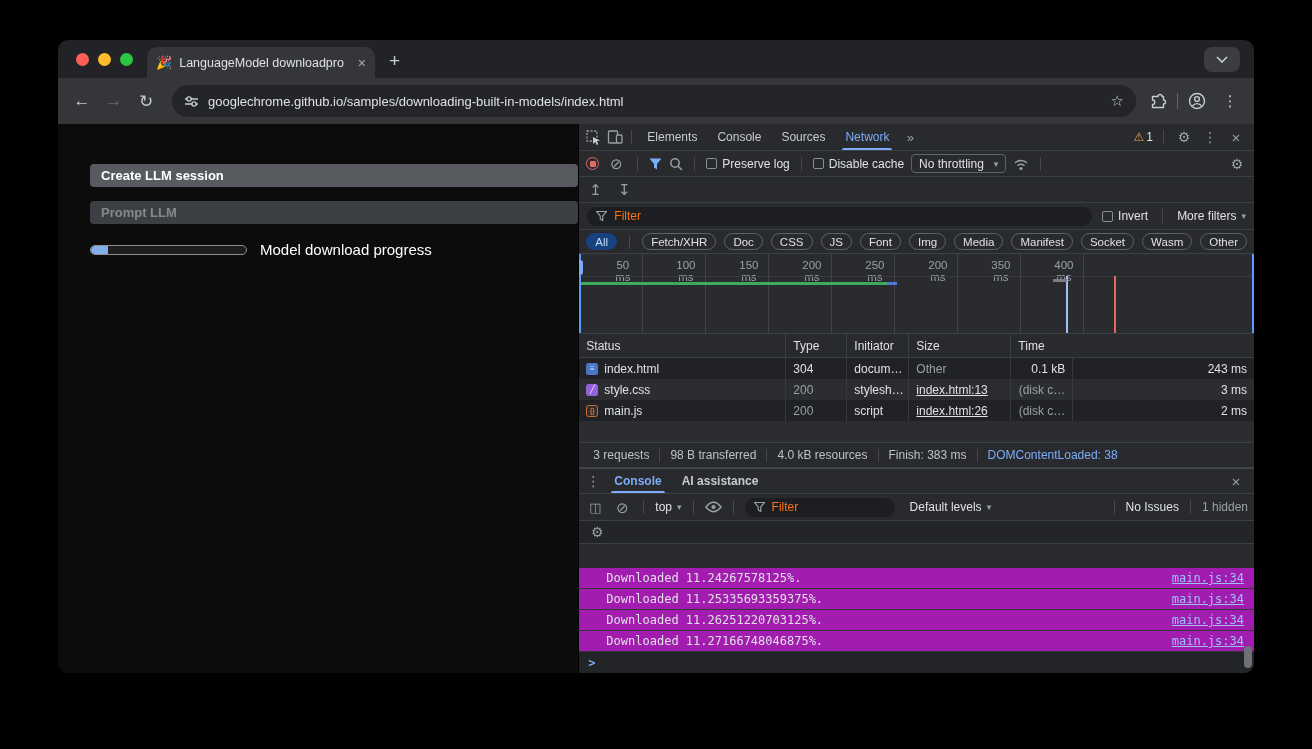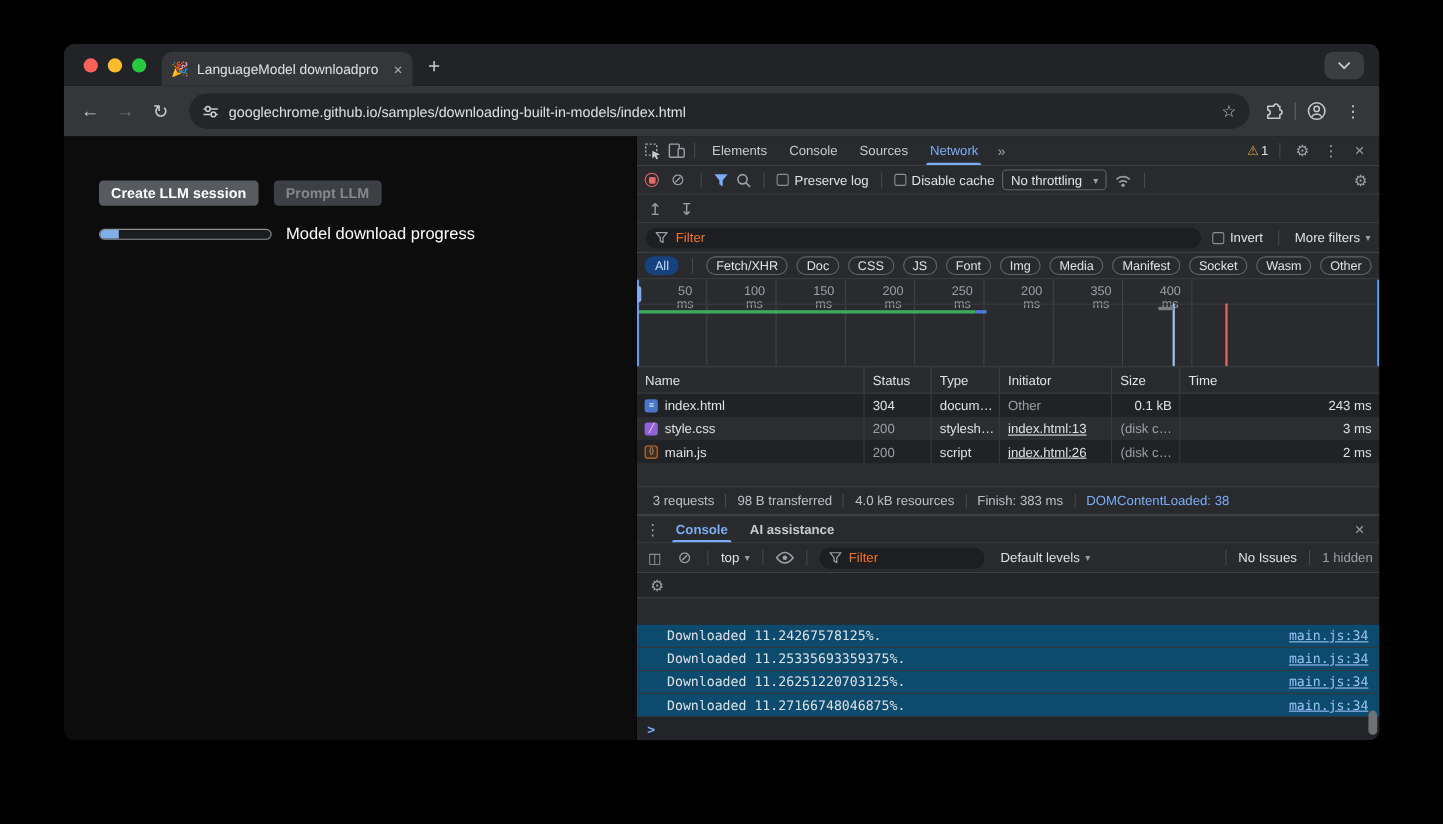--- a/index.html
+++ b/index.html
@@ -28,21 +28,21 @@
     padding:0 12px; gap:9px; margin:0 8px; min-width:0; }
   .url { flex:1; font-size:13px; color:#dfe1e5; white-space:nowrap; overflow:hidden; }
   .pill-ic { color:#c7cacf; font-size:15px; }
   .tb-right { display:flex; align-items:center; gap:10px; margin-left:2px; }
   .vline { width:1px; height:16px; background:#5f6368; }
 
   
   .content { flex:1; display:flex; min-height:0; }
   .page { flex:1; background:#0c0c0d; position:relative; }
   .page h1 { margin:27px 0 0 32px; font-size:30px; font-weight:bold; color:#fff; letter-spacing:.2px; }
-  .btn-row { margin:40px 0 0 32px; display:flex; gap:14px; }
+  .btn-row { margin:40px 0 0 32px; display:flex; gap:14px;flex-direction:column; }
   .btn { height:23px; padding:0 11px; font-size:13px; font-weight:600; border-radius:4px;
     display:inline-flex; align-items:center; border:none; }
   .btn.primary { background:#575a5e; color:#fff; }
   .btn.disabled { background:#3c3f43; color:#85888c; }
   .prog-row { margin:17px 0 0 32px; display:flex; align-items:center; gap:13px; }
   .progress { width:157px; height:10px; border:1px solid #8e9094; border-radius:6px; background:#1c1d1f; overflow:hidden; }
   .progress .fill { height:100%; background:#82aee9; border-radius:5px 0 0 5px; }
   .prog-label { font-size:15px; color:#ffffff; }
 
   
@@ -121,21 +121,21 @@
 
   .summary { height:26px; border-top:1px solid #3c4043; padding:0 4px; color:#bdc1c6; white-space:nowrap; overflow:hidden; }
   .sum-item { padding:0 10px; flex:0 0 auto; }
   .sum-sep { width:1px; height:13px; background:#47484c; flex:0 0 auto; }
   .sum-blue { color:#7cacf8; }
 
   .drawer-tabs { height:26px; padding:0 4px; gap:2px; border-top:1px solid #47484c; }
   .console-toolbar { height:27px; padding:0 6px; gap:7px; }
   .gear-row { height:23px; background:#242528; display:flex; align-items:center; padding:0 8px; flex:0 0 auto;
     border-bottom:1px solid #3c4043; }
-  .console-msgs { background:#0c4a6e; flex:0 0 auto; font-family:"DejaVu Sans Mono","Liberation Mono",monospace;margin-top:24px; }
+  .console-msgs { background:#a21caf; flex:0 0 auto; font-family:"DejaVu Sans Mono","Liberation Mono",monospace;margin-top:24px; }
   .msg { height:21px; border-bottom:1px solid #35363a; display:flex; align-items:center;
     justify-content:space-between; padding:0 10px 0 27px; font-size:12px; color:#dfe1e5; }
   .msg-link { color:#9cc1f7; text-decoration:underline; }
   .prompt-row { height:21px; background:#232427; display:flex; align-items:center; padding:0 9px;
     color:#7cacf8; font-family:"DejaVu Sans Mono","Liberation Mono",monospace; font-weight:bold; flex:0 0 auto; }
   .drawer-fill { flex:1 1 auto; background:#232427; min-height:0; }
   .scroll-thumb { position:absolute; right:2px; bottom:5px; width:8px; height:22px; border-radius:4px; background:#6e7175; }
 
   svg { display:block; }
 </style>
@@ -333,21 +333,20 @@
         <span class="wf-blue"></span>
         <span class="dcl-line"></span>
         <span class="gray-tick"></span>
         <span class="load-line"></span>
         <span class="handle-l"></span>
         <span class="handle-nub"></span>
         <span class="handle-r"></span>
       </div>
 
       <div class="grid6 th">
-        <div>Name</div>
         <div>Status</div>
         <div>Type</div>
         <div>Initiator</div>
         <div>Size</div>
         <div>Time</div>
       </div>
 
       <div class="grid6 net-row r-dark">
         <div>
             <span class="fic doc">≡</span>

